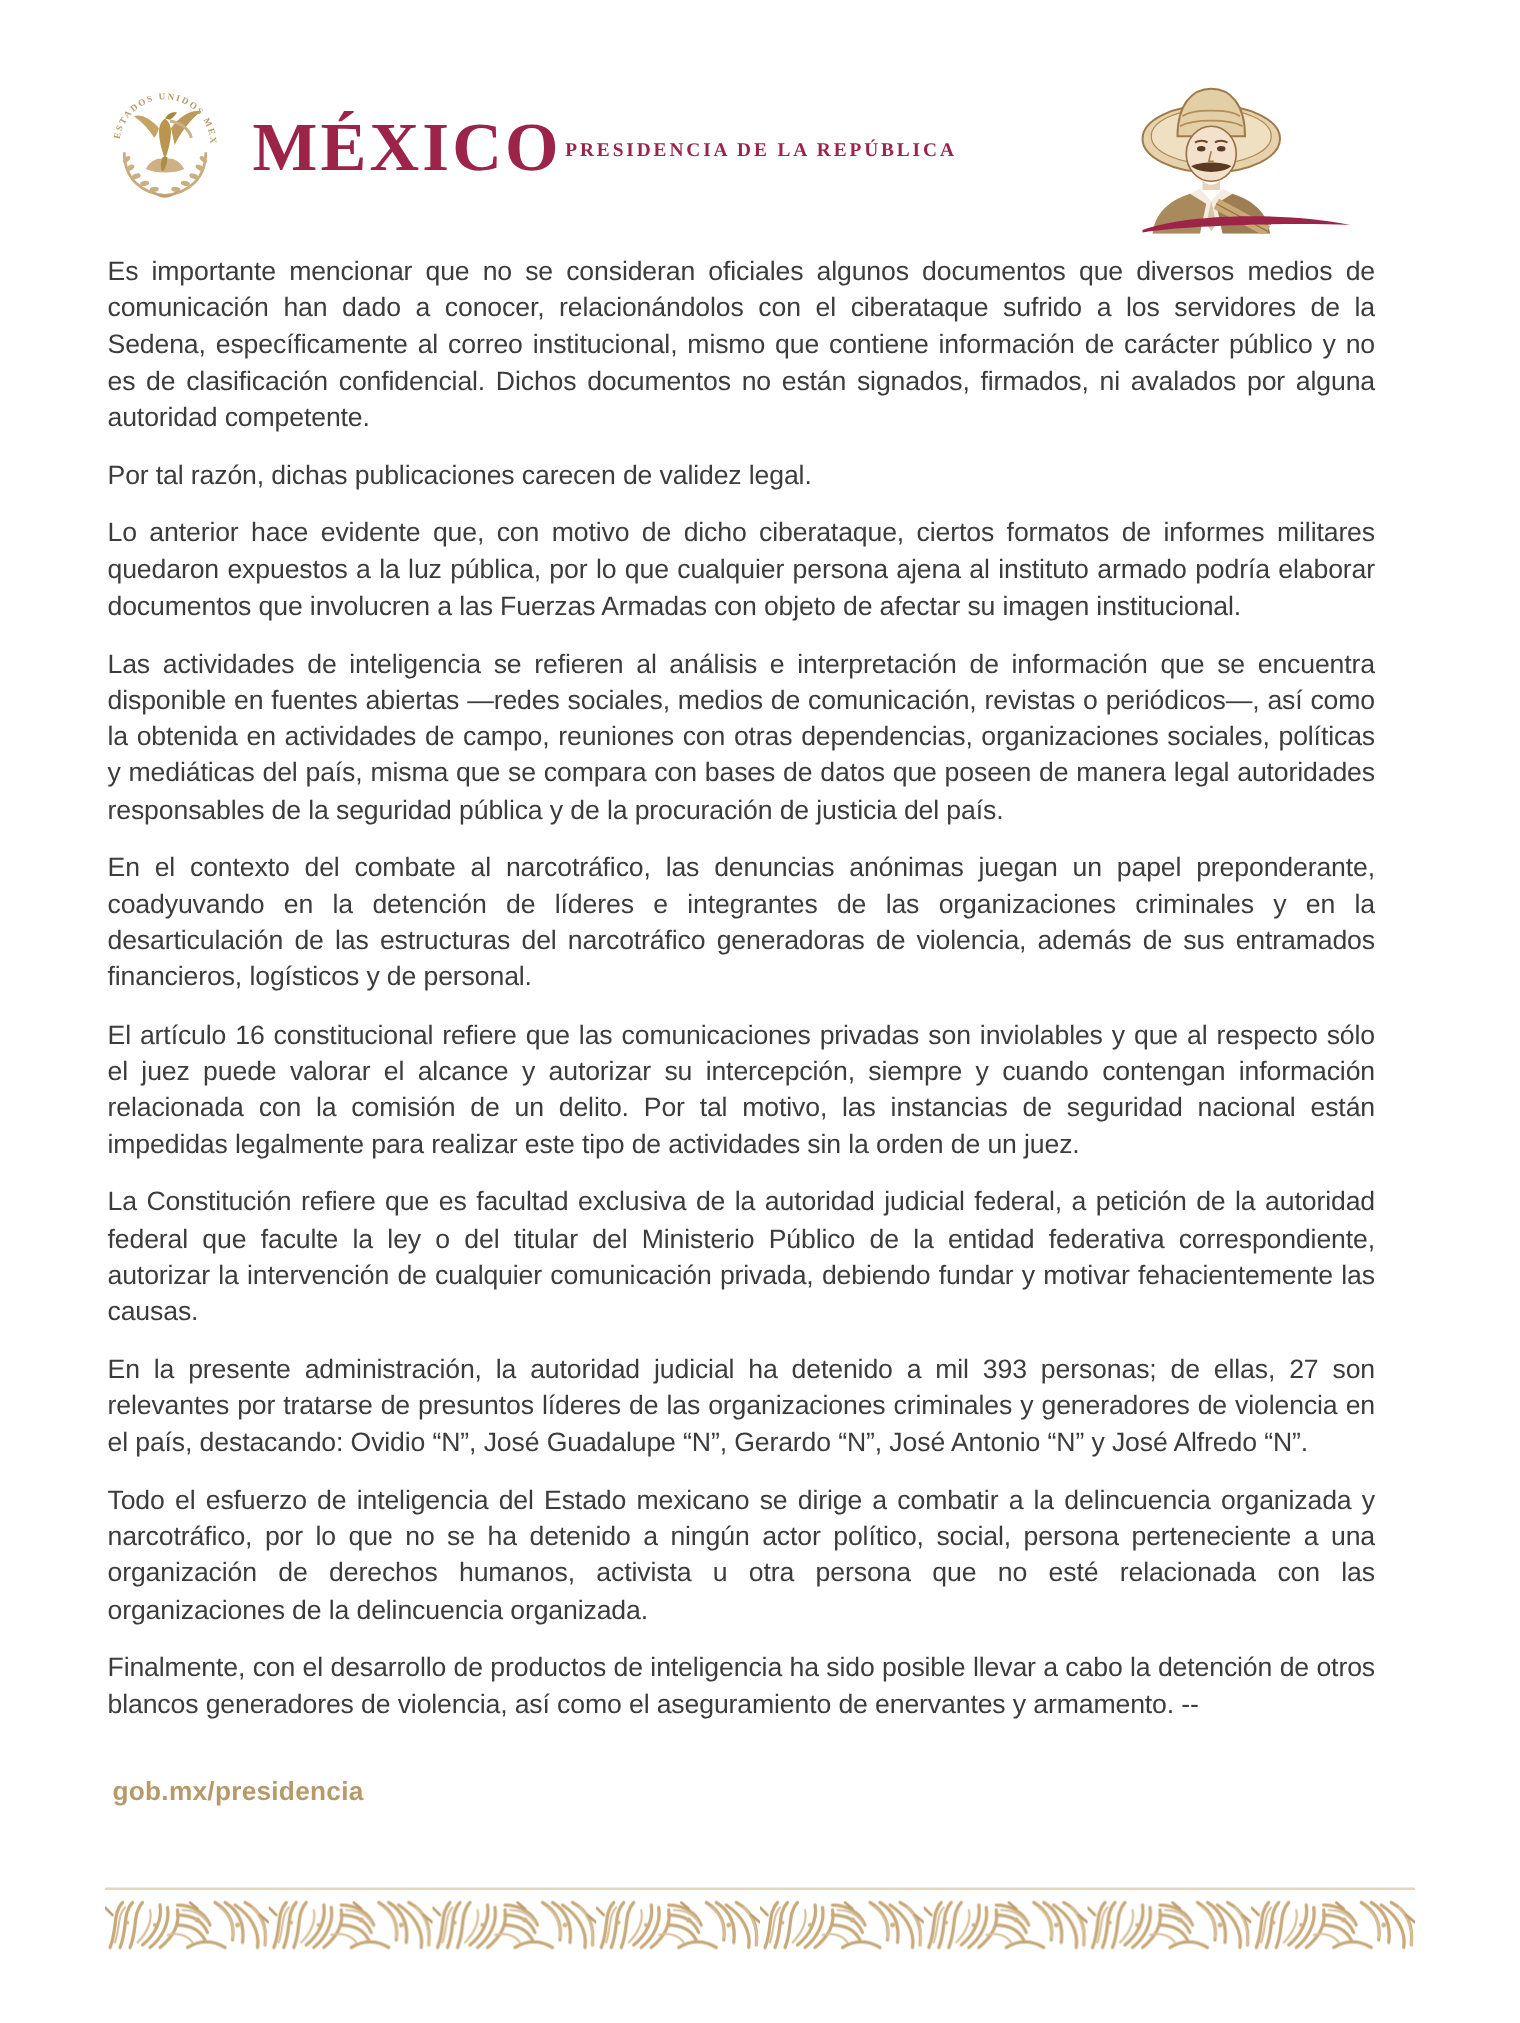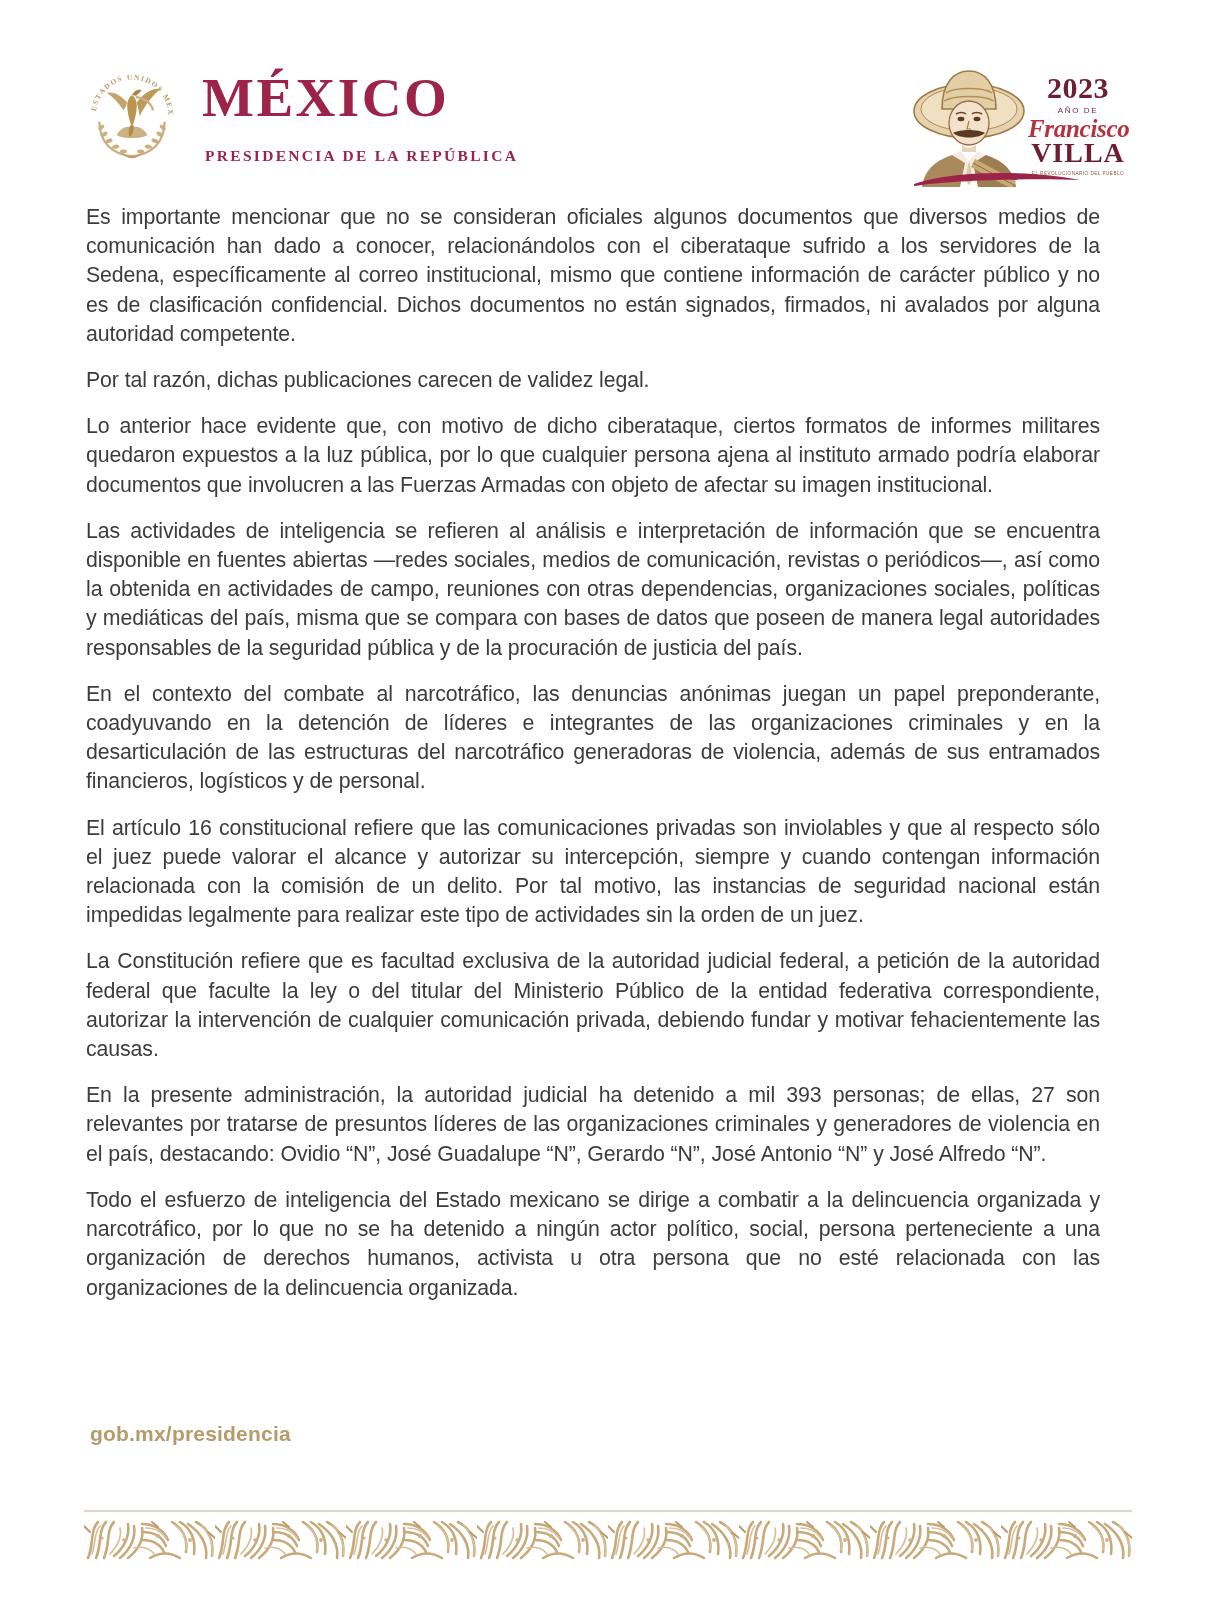--- a/index.html
+++ b/index.html
@@ -38,21 +38,21 @@
   .emblem {
     width: 96px;
     height: 96px;
     position: relative;
     flex: 0 0 auto;
   }
   .emblem svg { display: block; }
 
   .brand-wordmark {
     display: flex;
-    flex-direction: column;
+    flex-direction: row;
     justify-content: center;
     padding-top: 2px;
   }
   .wordmark-main {
     font-family: "Liberation Serif", serif;
     font-weight: bold;
     font-size: 55px;
     letter-spacing: 2.5px;
     line-height: 1;
     color: #9D2449;
@@ -280,40 +280,34 @@
         <path d="M 59,102 L 55,120 L 59,126 L 63,120 Z" fill="#d8c6a6"></path>
       </svg>
     </div>
 
     <div class="commem-swoosh">
       <svg viewBox="0 0 170 20" width="170" height="20" aria-hidden="true">
         <path d="M 2,16 C 40,2 120,2 168,12 C 120,10 40,12 2,18 Z" fill="#9D2449"></path>
       </svg>
     </div>
 
-    <div class="commem-text">
-      <div class="commem-year">2023</div>
-      <div class="commem-anio">AÑO DE</div>
-      <div class="commem-name">Francisco</div>
-      <div class="commem-surname">VILLA</div>
-      <div class="commem-tag">EL REVOLUCIONARIO DEL PUEBLO</div>
-    </div>
   </div>
 </div>
 
 <div class="doc-body">
   <p class="para">Es importante mencionar que no se consideran oficiales algunos documentos que diversos medios de comunicación han dado a conocer, relacionándolos con el ciberataque sufrido a los servidores de la Sedena, específicamente al correo institucional, mismo que contiene información de carácter público y no es de clasificación confidencial. Dichos documentos no están signados, firmados, ni avalados por alguna autoridad competente.</p>
   <p class="para">Por tal razón, dichas publicaciones carecen de validez legal.</p>
   <p class="para">Lo anterior hace evidente que, con motivo de dicho ciberataque, ciertos formatos de informes militares quedaron expuestos a la luz pública, por lo que cualquier persona ajena al instituto armado podría elaborar documentos que involucren a las Fuerzas Armadas con objeto de afectar su imagen institucional.</p>
   <p class="para">Las actividades de inteligencia se refieren al análisis e interpretación de información que se encuentra disponible en fuentes abiertas —redes sociales, medios de comunicación, revistas o periódicos—, así como la obtenida en actividades de campo, reuniones con otras dependencias, organizaciones sociales, políticas y mediáticas del país, misma que se compara con bases de datos que poseen de manera legal autoridades responsables de la seguridad pública y de la procuración de justicia del país.</p>
   <p class="para">En el contexto del combate al narcotráfico, las denuncias anónimas juegan un papel preponderante, coadyuvando en la detención de líderes e integrantes de las organizaciones criminales y en la desarticulación de las estructuras del narcotráfico generadoras de violencia, además de sus entramados financieros, logísticos y de personal.</p>
   <p class="para">El artículo 16 constitucional refiere que las comunicaciones privadas son inviolables y que al respecto sólo el juez puede valorar el alcance y autorizar su intercepción, siempre y cuando contengan información relacionada con la comisión de un delito. Por tal motivo, las instancias de seguridad nacional están impedidas legalmente para realizar este tipo de actividades sin la orden de un juez.</p>
   <p class="para">La Constitución refiere que es facultad exclusiva de la autoridad judicial federal, a petición de la autoridad federal que faculte la ley o del titular del Ministerio Público de la entidad federativa correspondiente, autorizar la intervención de cualquier comunicación privada, debiendo fundar y motivar fehacientemente las causas.</p>
   <p class="para">En la presente administración, la autoridad judicial ha detenido a mil 393 personas; de ellas, 27 son relevantes por tratarse de presuntos líderes de las organizaciones criminales y generadores de violencia en el país, destacando: Ovidio “N”, José Guadalupe “N”, Gerardo “N”, José Antonio “N” y José Alfredo “N”.</p>
   <p class="para">Todo el esfuerzo de inteligencia del Estado mexicano se dirige a combatir a la delincuencia organizada y narcotráfico, por lo que no se ha detenido a ningún actor político, social, persona perteneciente a una organización de derechos humanos, activista u otra persona que no esté relacionada con las organizaciones de la delincuencia organizada.</p>
+  <p class="para">Finalmente, con el desarrollo de productos de inteligencia ha sido posible llevar a cabo la detención de otros blancos generadores de violencia, así como el aseguramiento de enervantes y armamento. --</p>
 </div>
 
 <div class="footer-url">gob.mx/presidencia</div>
 
 <div class="footer-rule"></div>
 
 <div class="footer-band">
   <svg viewBox="0 0 1048 44" width="1048" height="44" preserveAspectRatio="none" aria-hidden="true">
     <defs>
       <pattern id="greca" x="0" y="0" width="131" height="44" patternUnits="userSpaceOnUse">

